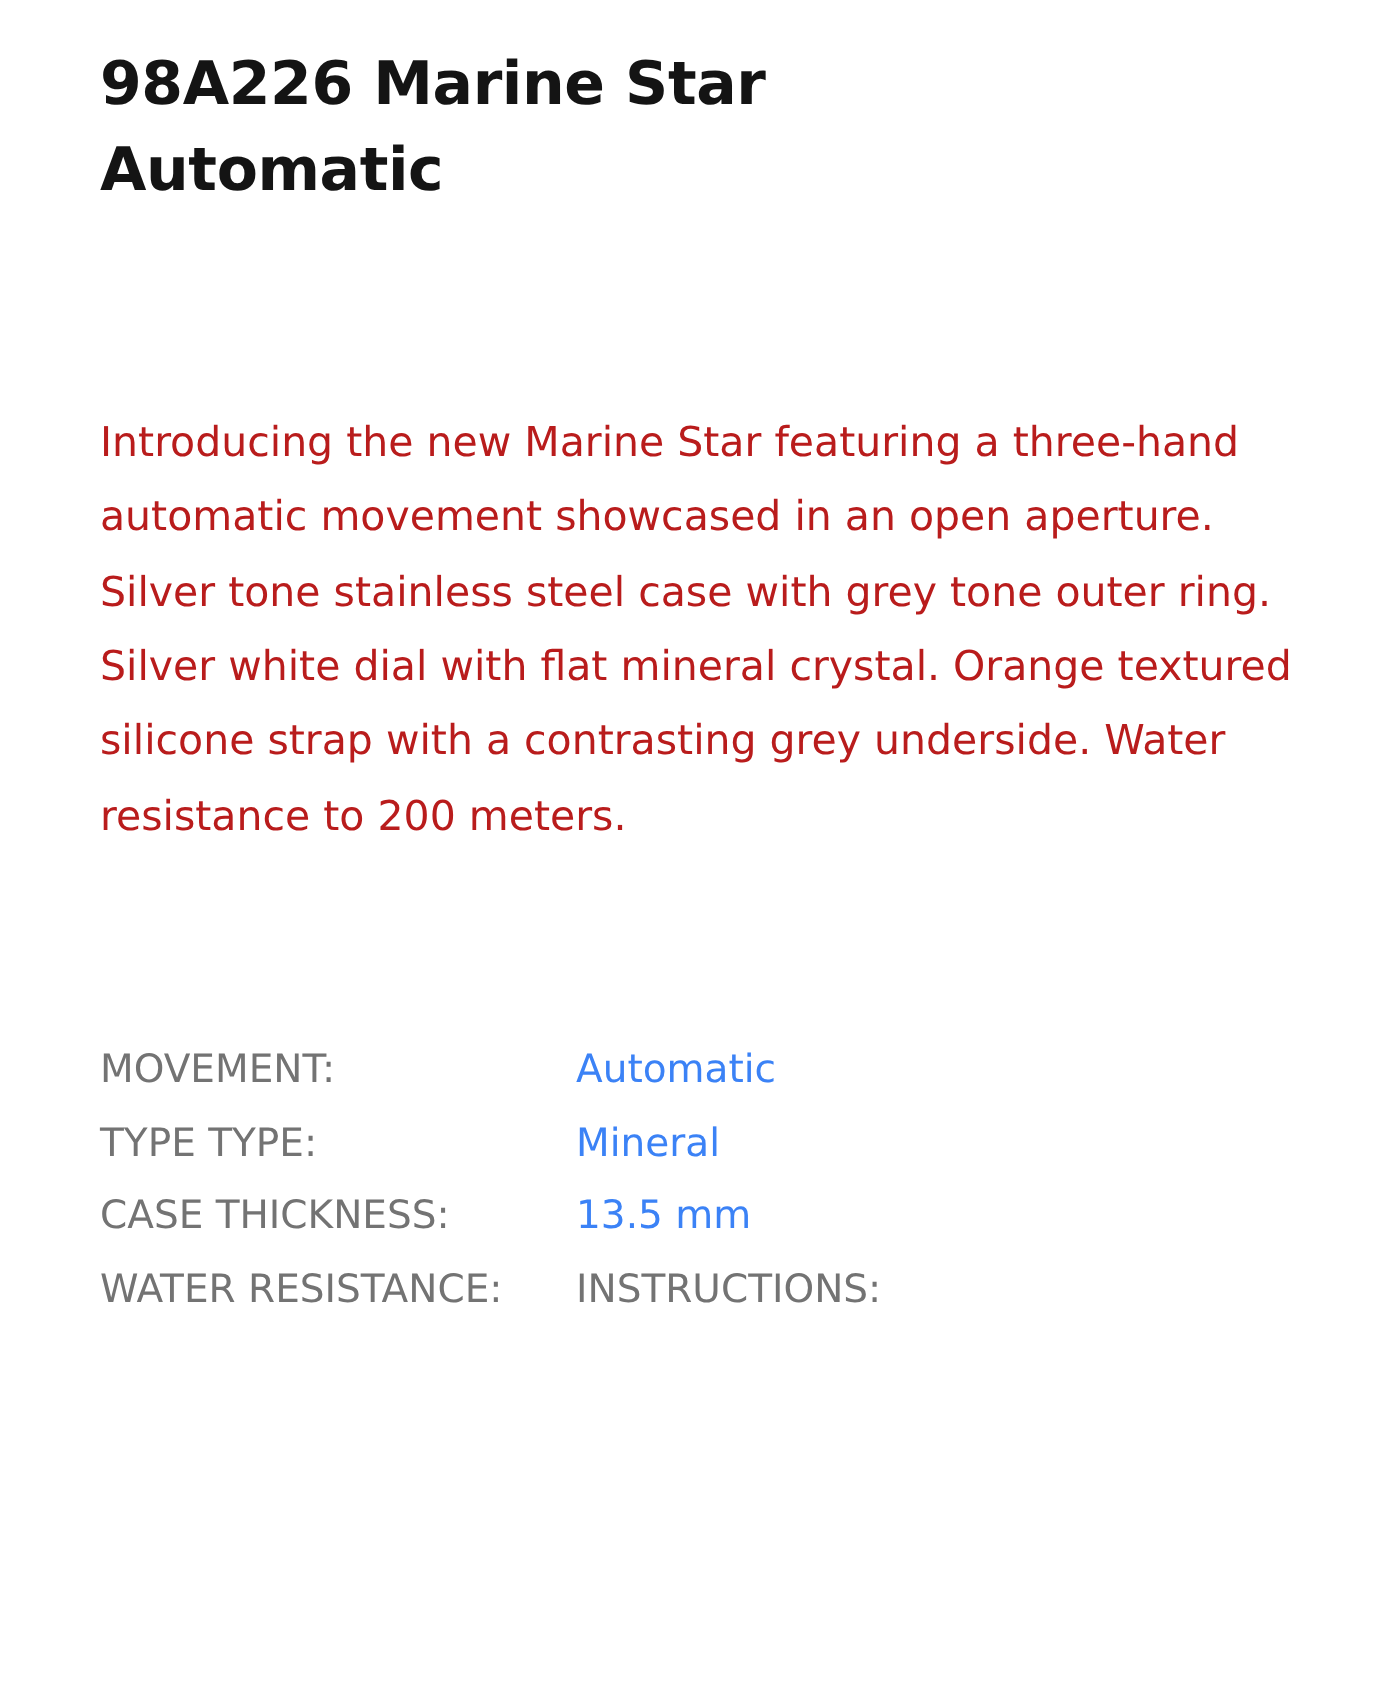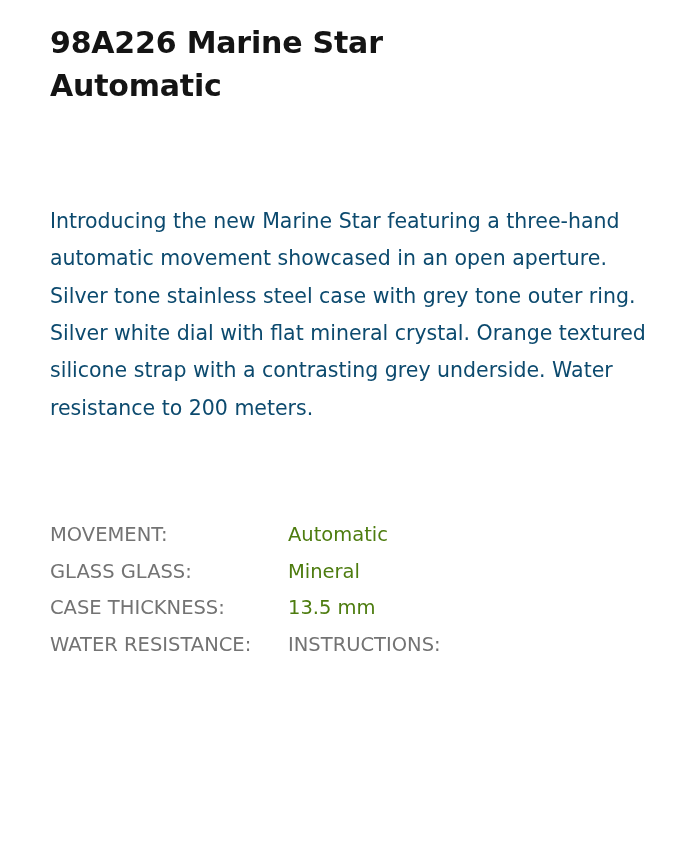--- a/index.html
+++ b/index.html
@@ -27,40 +27,40 @@
     font-weight: bold;
     letter-spacing: -0.2px;
     color: #141414;
     margin: 0;
     max-width: 430px;
   }
   .description {
     margin: 0;
     font-size: 20.5px;
     line-height: 1.82;
-    color: #0c4a6e;
+    color: #b91c1c;
     max-width: 600px;
   }
   .spacer-1 { height: 96px; }
   .spacer-2 { height: 90px; }
   .specs {
     display: grid;
     grid-template-columns: 238px 1fr;
     row-gap: 0px;
     column-gap: 0px;
     font-size: 19.5px;
     line-height: 1.88;
     color: #222222;
   }
   .spec-label {
     white-space: pre-line;
     color: #737373;
   }
   .spec-value {
-    color: #4d7c0f;
+    color: #3b82f6;
     white-space: pre-line;
   }
 </style>
 </head>
 <body>
 
 <div class="page">
 
   <h1 class="product-title">98A226 Marine Star Automatic</h1>
 
@@ -68,21 +68,21 @@
 
   <p class="description">Introducing the new Marine Star featuring a three-hand automatic movement showcased in an open aperture. Silver tone stainless steel case with grey tone outer ring. Silver white dial with flat mineral crystal. Orange textured silicone strap with a contrasting grey underside. Water resistance to 200 meters.</p>
 
   <div class="spacer-2"></div>
 
   <div class="specs">
 
     <div class="spec-label">MOVEMENT:</div>
     <div class="spec-value">Automatic</div>
 
-    <div class="spec-label">GLASS GLASS:</div>
+    <div class="spec-label">TYPE TYPE:</div>
     <div class="spec-value">Mineral</div>
 
 
     <div class="spec-label">CASE THICKNESS:</div>
     <div class="spec-value">13.5 mm</div>
 
     <div class="spec-label">WATER RESISTANCE:</div>
 
     <div class="spec-label">INSTRUCTIONS:</div>
     <div class="spec-value"></div>

